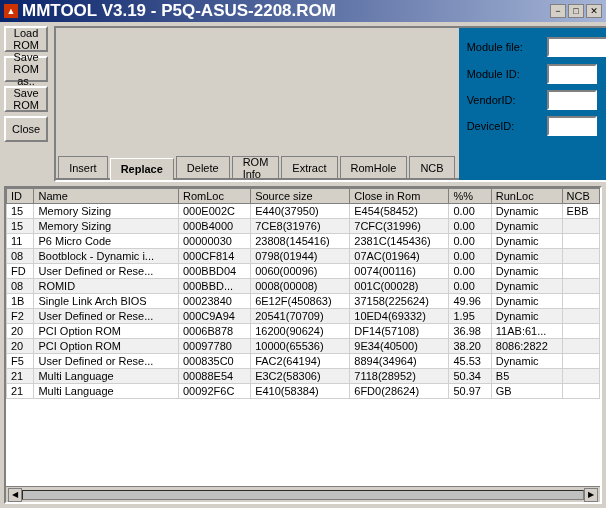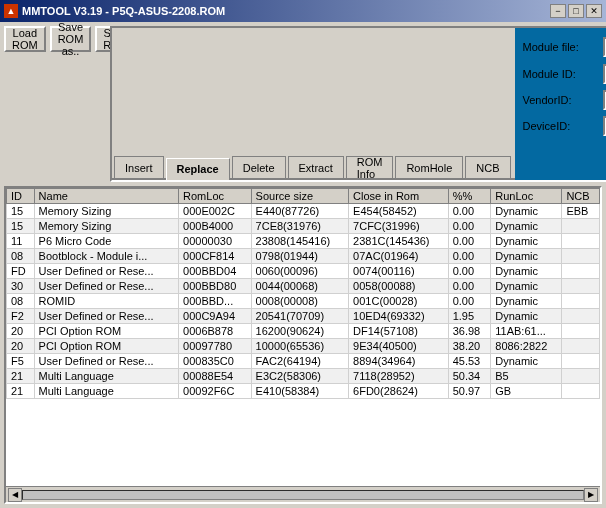--- a/index.html
+++ b/index.html
@@ -31,21 +31,21 @@
       width: 14px;
       height: 14px;
       background: #cc3300;
       font-size: 9px;
       display: flex;
       align-items: center;
       justify-content: center;
       color: white;
     }
     .title-text {
-      font-size: 11px;
+      font-size: 17px;
       font-weight: bold;
     }
     .title-buttons {
       display: flex;
       gap: 2px;
     }
     .title-btn {
       width: 16px;
       height: 14px;
       background: #d4d0c8;
@@ -71,21 +71,21 @@
     
     .top-area {
       display: flex;
       gap: 6px;
       flex: 0 0 auto;
     }
 
     
     .left-buttons {
       display: flex;
-      flex-direction: row;
+      flex-direction: column;
       gap: 4px;
       width: 100px;
     }
     .win-button {
       background: #d4d0c8;
       border: 2px solid;
       border-color: #ffffff #808080 #808080 #ffffff;
       padding: 3px 6px;
       cursor: pointer;
       font-size: 11px;
@@ -283,22 +283,22 @@
       <button class="win-button">Save ROM as..</button>
       <button class="win-button">Save ROM</button>
       <button class="win-button">Close</button>
     </div>
 
     <div class="tab-panel">
       <div class="tab-bar">
         <div class="tab">Insert</div>
         <div class="tab active">Replace</div>
         <div class="tab">Delete</div>
+        <div class="tab">ROM Info</div>
         <div class="tab">Extract</div>
-        <div class="tab">ROM Info</div>
         <div class="tab">RomHole</div>
         <div class="tab">NCB</div>
       </div>
 
       <div class="tab-content">
         <div class="field-row">
           <span class="field-label">Module file:</span>
           <input class="field-input wide" type="text" value="" style="">
           <button class="browse-btn">Browse</button>
         </div>
@@ -334,21 +334,21 @@
             <th>%%</th>
             <th>RunLoc</th>
             <th>NCB</th>
           </tr>
         </thead>
         <tbody id="table-body">
         <tr>
     <td>15</td>
     <td>Memory Sizing</td>
     <td>000E002C</td>
-    <td>E440(87726)</td>
+    <td>E440(37950)</td>
     <td>E454(58452)</td>
     <td>0.00</td>
     <td>Dynamic</td>
     <td>EBB</td>
   </tr>
             <tr>
     <td>15</td>
     <td>Memory Sizing</td>
     <td>000B4000</td>
     <td>7CE8(31976)</td>
@@ -362,55 +362,55 @@
     <td>P6 Micro Code</td>
     <td>00000030</td>
     <td>23808(145416)</td>
     <td>2381C(145436)</td>
     <td>0.00</td>
     <td>Dynamic</td>
     <td></td>
   </tr>
             <tr>
     <td>08</td>
-    <td>Bootblock - Module i...</td>
+    <td>Bootblock - Dynamic i...</td>
     <td>000CF814</td>
     <td>0798(01944)</td>
     <td>07AC(01964)</td>
     <td>0.00</td>
     <td>Dynamic</td>
     <td></td>
   </tr>
             <tr>
     <td>FD</td>
     <td>User Defined or Rese...</td>
     <td>000BBD04</td>
     <td>0060(00096)</td>
     <td>0074(00116)</td>
     <td>0.00</td>
     <td>Dynamic</td>
     <td></td>
   </tr>
             <tr>
-    <td>30</td>
-    <td>User Defined or Rese...</td>
-    <td>000BBD80</td>
-    <td>0044(00068)</td>
-    <td>0058(00088)</td>
-    <td>0.00</td>
-    <td>Dynamic</td>
-    <td></td>
-  </tr>
-            <tr>
     <td>08</td>
     <td>ROMID</td>
     <td>000BBD...</td>
     <td>0008(00008)</td>
     <td>001C(00028)</td>
     <td>0.00</td>
+    <td>Dynamic</td>
+    <td></td>
+  </tr>
+            <tr>
+    <td>1B</td>
+    <td>Single Link Arch BIOS</td>
+    <td>00023840</td>
+    <td>6E12F(450863)</td>
+    <td>37158(225624)</td>
+    <td>49.96</td>
     <td>Dynamic</td>
     <td></td>
   </tr>
             <tr>
     <td>F2</td>
     <td>User Defined or Rese...</td>
     <td>000C9A94</td>
     <td>20541(70709)</td>
     <td>10ED4(69332)</td>
     <td>1.95</td>

